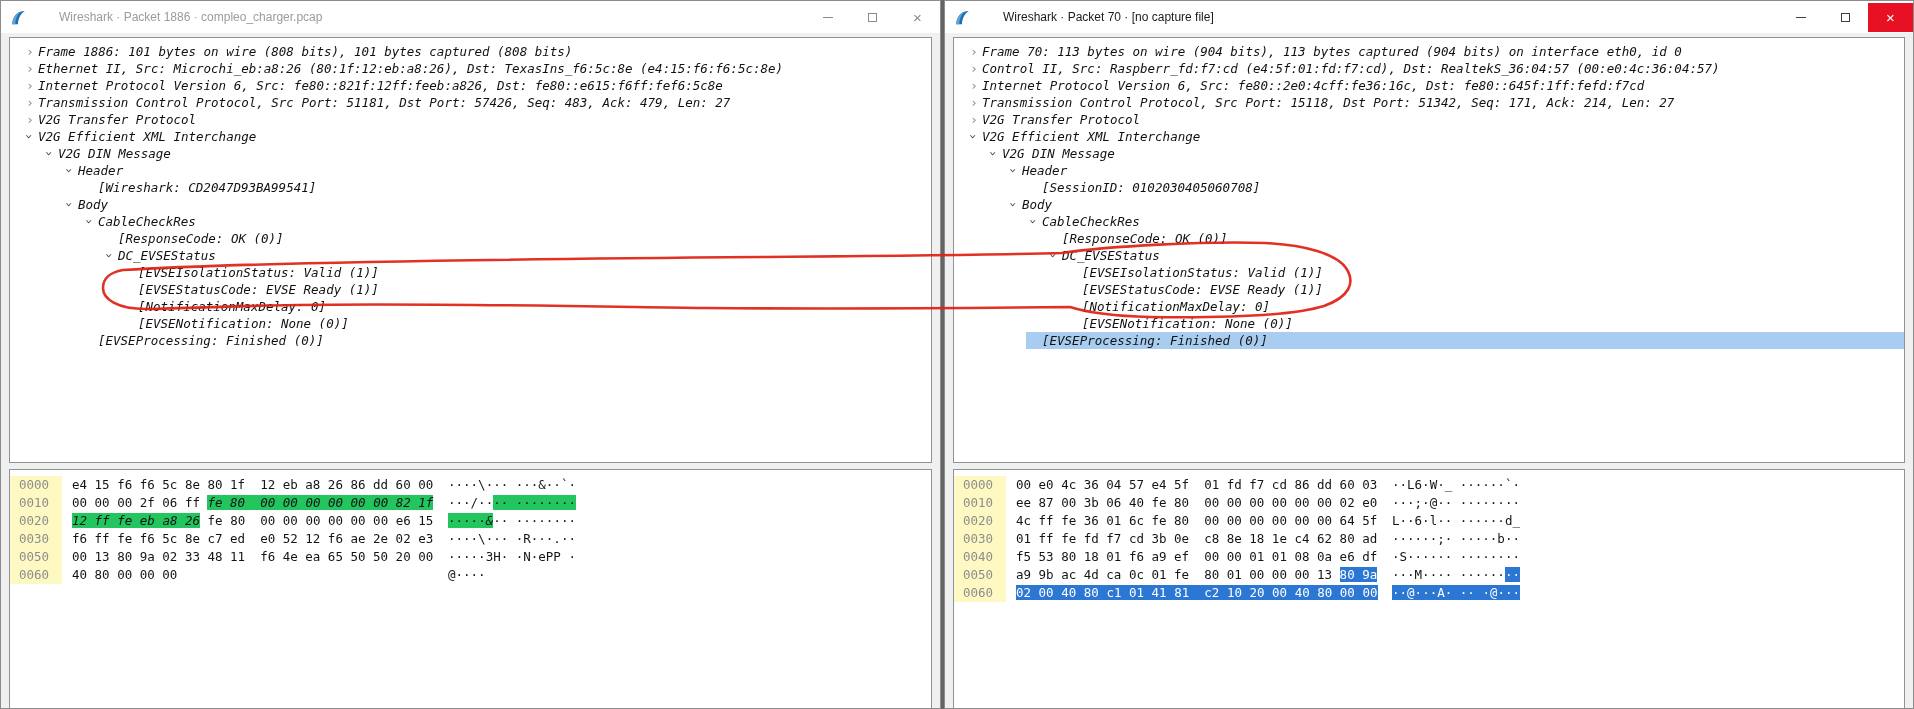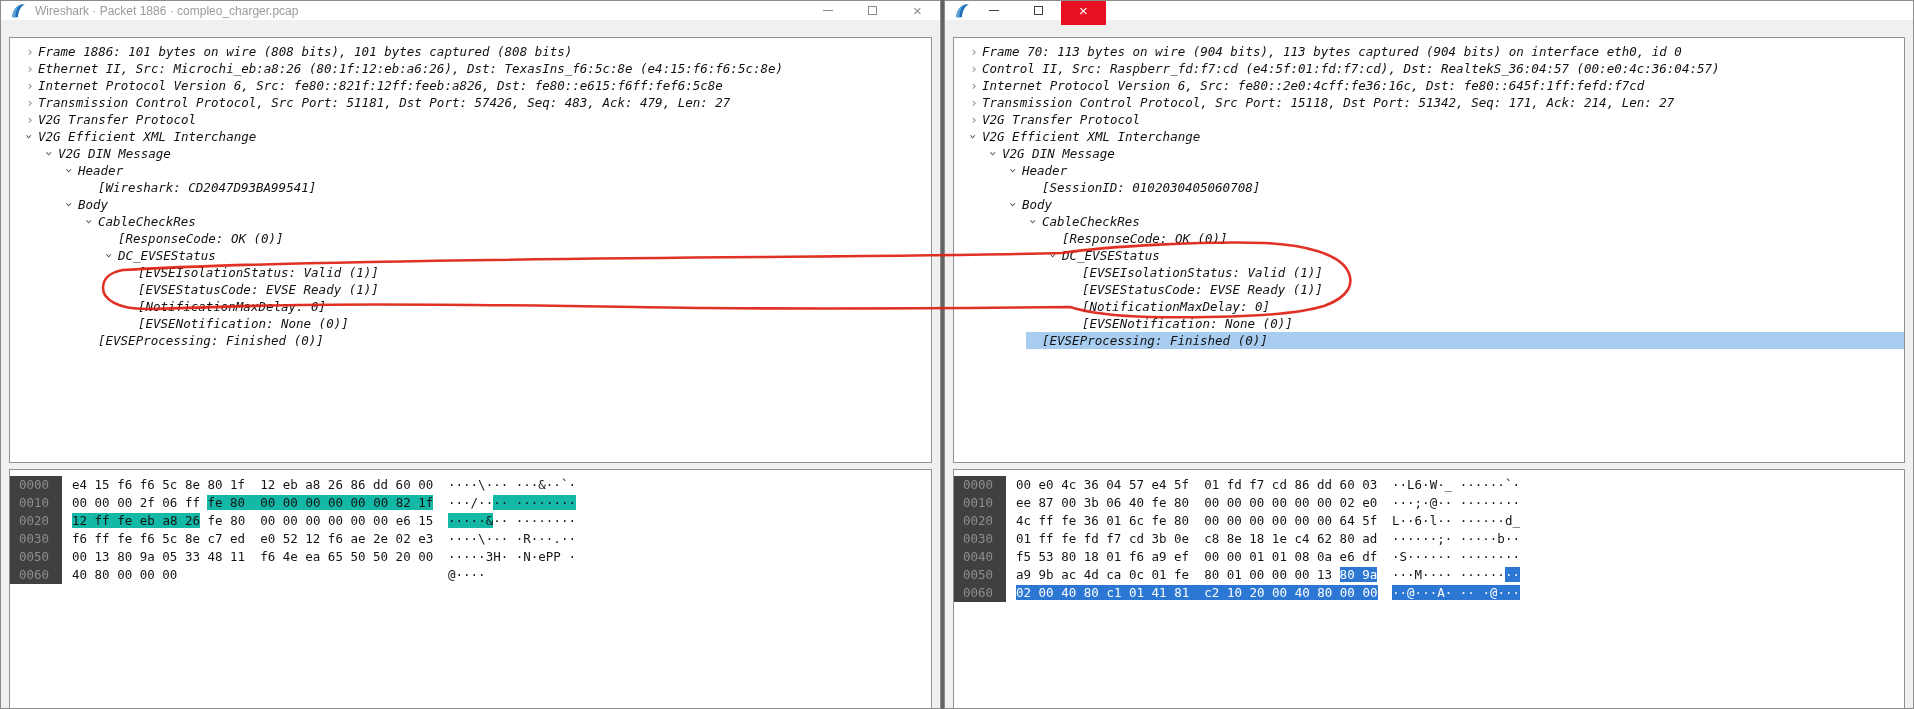--- a/index.html
+++ b/index.html
@@ -10,22 +10,22 @@
   }
   .win{
     position:absolute;top:0;height:709px;background:#f0f0f0;
     border:1px solid #8c8c8c;box-sizing:border-box;overflow:hidden;
   }
   #win-left{left:0;width:941px;}
   #win-right{left:944px;width:970px;}
 
   
   .tbar{
-    position:absolute;left:0;top:0;right:0;height:19px;background:#ffffff;
-    display:flex;align-items:center;
+    position:absolute;left:0;top:0;right:0;height:32px;background:#ffffff;
+    display:flex;align-items:center;gap:24px;
   }
   .wicon{width:17px;height:17px;margin-left:9px;flex:0 0 auto;}
   .wtitle{
     margin-left:8px;font-size:12px;color:#1a1a1a;white-space:nowrap;
     overflow:hidden;flex:1 1 auto;
   }
   .wtitle.inactive{color:#9b9b9b;}
   .wbtns{display:flex;height:29px;flex:0 0 auto;}
   .wbtn{
     width:45px;height:29px;display:flex;align-items:center;justify-content:center;
@@ -60,25 +60,25 @@
   .trow .lbl{flex:1 1 auto;height:17px;line-height:17px;font-style:italic;}
   .trow.sel .lbl, .trow.sel .arr{background:var(--tree-sel,#a9cdf0);}
 
   
   .hrow{
     white-space:pre;font-family:"DejaVu Sans Mono","Liberation Mono",monospace;
     font-size:12.5px;line-height:18px;height:18px;color:#141414;
   }
   .hrow .off{
     display:inline-block;width:52px;height:18px;padding-left:9px;box-sizing:border-box;
-    background:#404040;color:#8d8d8d;vertical-align:top;
+    background:#fef9c3;color:#8d8d8d;vertical-align:top;
   }
   .hrow .bytes{display:inline-block;width:376px;height:18px;margin-left:10px;vertical-align:top;}
   .hrow .asc{display:inline-block;height:18px;vertical-align:top;}
-  .hg{background:#14b8a6;}
+  .hg{background:#22c55e;font-style:italic;}
   .hb{background:var(--sel-blue,#2b77d3);color:#ffffff;}
 
   
   #anno{position:absolute;left:0;top:0;z-index:60;pointer-events:none;}
 </style>
 </head>
 <body>
 
 <section class="win" id="win-left">
   <header class="tbar">
@@ -94,21 +94,21 @@
           <i class="g-min"></i>
         </span>
       <span class="wbtn dim">
           <i class="g-max"></i>
         </span>
       <span class="wbtn dim">×</span>
     </div>
   </header>
   <div class="pane tree" id="tree-left">
       <div class="trow"><span class="ind" style="width:12px"></span><span class="arr">›</span><span class="lbl">Frame 1886: 101 bytes on wire (808 bits), 101 bytes captured (808 bits)</span></div>
-      <div class="trow"><span class="ind" style="width:12px"></span><span class="arr">›</span><span class="lbl">Ethernet II, Src: Microchi_eb:a8:26 (80:1f:12:eb:a6:26), Dst: TexasIns_f6:5c:8e (e4:15:f6:f6:5c:8e)</span></div>
+      <div class="trow"><span class="ind" style="width:12px"></span><span class="arr">›</span><span class="lbl">Ethernet II, Src: Microchi_eb:a8:26 (80:1f:12:eb:a8:26), Dst: TexasIns_f6:5c:8e (e4:15:f6:f6:5c:8e)</span></div>
       <div class="trow"><span class="ind" style="width:12px"></span><span class="arr">›</span><span class="lbl">Internet Protocol Version 6, Src: fe80::821f:12ff:feeb:a826, Dst: fe80::e615:f6ff:fef6:5c8e</span></div>
       <div class="trow"><span class="ind" style="width:12px"></span><span class="arr">›</span><span class="lbl">Transmission Control Protocol, Src Port: 51181, Dst Port: 57426, Seq: 483, Ack: 479, Len: 27</span></div>
       <div class="trow"><span class="ind" style="width:12px"></span><span class="arr">›</span><span class="lbl">V2G Transfer Protocol</span></div>
       <div class="trow"><span class="ind" style="width:12px"></span><span class="arr open"><b>›</b></span><span class="lbl">V2G Efficient XML Interchange</span></div>
       <div class="trow"><span class="ind" style="width:32px"></span><span class="arr open"><b>›</b></span><span class="lbl">V2G DIN Message</span></div>
       <div class="trow"><span class="ind" style="width:52px"></span><span class="arr open"><b>›</b></span><span class="lbl">Header</span></div>
       <div class="trow"><span class="ind" style="width:72px"></span><span class="arr"> </span><span class="lbl">[Wireshark: CD2047D93BA99541]</span></div>
       <div class="trow"><span class="ind" style="width:52px"></span><span class="arr open"><b>›</b></span><span class="lbl">Body</span></div>
       <div class="trow"><span class="ind" style="width:72px"></span><span class="arr open"><b>›</b></span><span class="lbl">CableCheckRes</span></div>
       <div class="trow"><span class="ind" style="width:92px"></span><span class="arr"> </span><span class="lbl">[ResponseCode: OK (0)]</span></div>
@@ -117,33 +117,34 @@
       <div class="trow"><span class="ind" style="width:112px"></span><span class="arr"> </span><span class="lbl">[EVSEStatusCode: EVSE Ready (1)]</span></div>
       <div class="trow"><span class="ind" style="width:112px"></span><span class="arr"> </span><span class="lbl">[NotificationMaxDelay: 0]</span></div>
       <div class="trow"><span class="ind" style="width:112px"></span><span class="arr"> </span><span class="lbl">[EVSENotification: None (0)]</span></div>
       <div class="trow"><span class="ind" style="width:72px"></span><span class="arr"> </span><span class="lbl">[EVSEProcessing: Finished (0)]</span></div>
     </div>
   <div class="pane hex" id="hex-left">
       <div class="hrow"><span class="off">0000</span><span class="bytes">e4 15 f6 f6 5c 8e 80 1f  12 eb a8 26 86 dd 60 00</span><span class="asc">····\··· ···&amp;··`·</span></div>
       <div class="hrow"><span class="off">0010</span><span class="bytes">00 00 00 2f 06 ff <span class="hg">fe</span><span class="hg"> </span><span class="hg">80</span><span class="hg">  </span><span class="hg">00</span><span class="hg"> </span><span class="hg">00</span><span class="hg"> </span><span class="hg">00</span><span class="hg"> </span><span class="hg">00</span><span class="hg"> </span><span class="hg">00</span><span class="hg"> </span><span class="hg">00</span><span class="hg"> </span><span class="hg">82</span><span class="hg"> </span><span class="hg">1f</span></span><span class="asc">···/··<span class="hg">·</span><span class="hg">·</span><span class="hg"> </span><span class="hg">·</span><span class="hg">·</span><span class="hg">·</span><span class="hg">·</span><span class="hg">·</span><span class="hg">·</span><span class="hg">·</span><span class="hg">·</span></span></div>
       <div class="hrow"><span class="off">0020</span><span class="bytes"><span class="hg">12</span><span class="hg"> </span><span class="hg">ff</span><span class="hg"> </span><span class="hg">fe</span><span class="hg"> </span><span class="hg">eb</span><span class="hg"> </span><span class="hg">a8</span><span class="hg"> </span><span class="hg">26</span> fe 80  00 00 00 00 00 00 e6 15</span><span class="asc"><span class="hg">·</span><span class="hg">·</span><span class="hg">·</span><span class="hg">·</span><span class="hg">·</span><span class="hg">&amp;</span>·· ········</span></div>
       <div class="hrow"><span class="off">0030</span><span class="bytes">f6 ff fe f6 5c 8e c7 ed  e0 52 12 f6 ae 2e 02 e3</span><span class="asc">····\··· ·R···.··</span></div>
-      <div class="hrow"><span class="off">0050</span><span class="bytes">00 13 80 9a 05 33 48 11  f6 4e ea 65 50 50 20 00</span><span class="asc">·····3H· ·N·ePP ·</span></div>
+      <div class="hrow"><span class="off">0050</span><span class="bytes">00 13 80 9a 02 33 48 11  f6 4e ea 65 50 50 20 00</span><span class="asc">·····3H· ·N·ePP ·</span></div>
       <div class="hrow"><span class="off">0060</span><span class="bytes">40 80 00 00 00</span><span class="asc">@····</span></div>
     </div>
 </section>
 
 <section class="win" id="win-right">
   <header class="tbar">
     <span class="wicon">
       <svg width="17" height="17" viewBox="0 0 17 17">
         <path d="M2.2 15.2 C2.6 7.5 7.2 2.2 14.8 2.0 C10.2 5.2 8.2 9.6 8.0 15.2 Z" fill="#1f6fb5"></path>
         <path d="M2.2 15.2 L5.2 15.2 C5.4 10.2 7.0 6.2 10.0 3.0 C5.4 4.8 2.6 9.2 2.2 15.2 Z" fill="#5ea4d8"></path>
       </svg>
     </span>
+    <span class="wtitle">Wireshark · Packet 70 · [no capture file]</span>
     <div class="wbtns">
       <span class="wbtn">
           <i class="g-min"></i>
         </span>
       <span class="wbtn">
           <i class="g-max"></i>
         </span>
       <span class="wbtn close-red">×</span>
     </div>
   </header>

